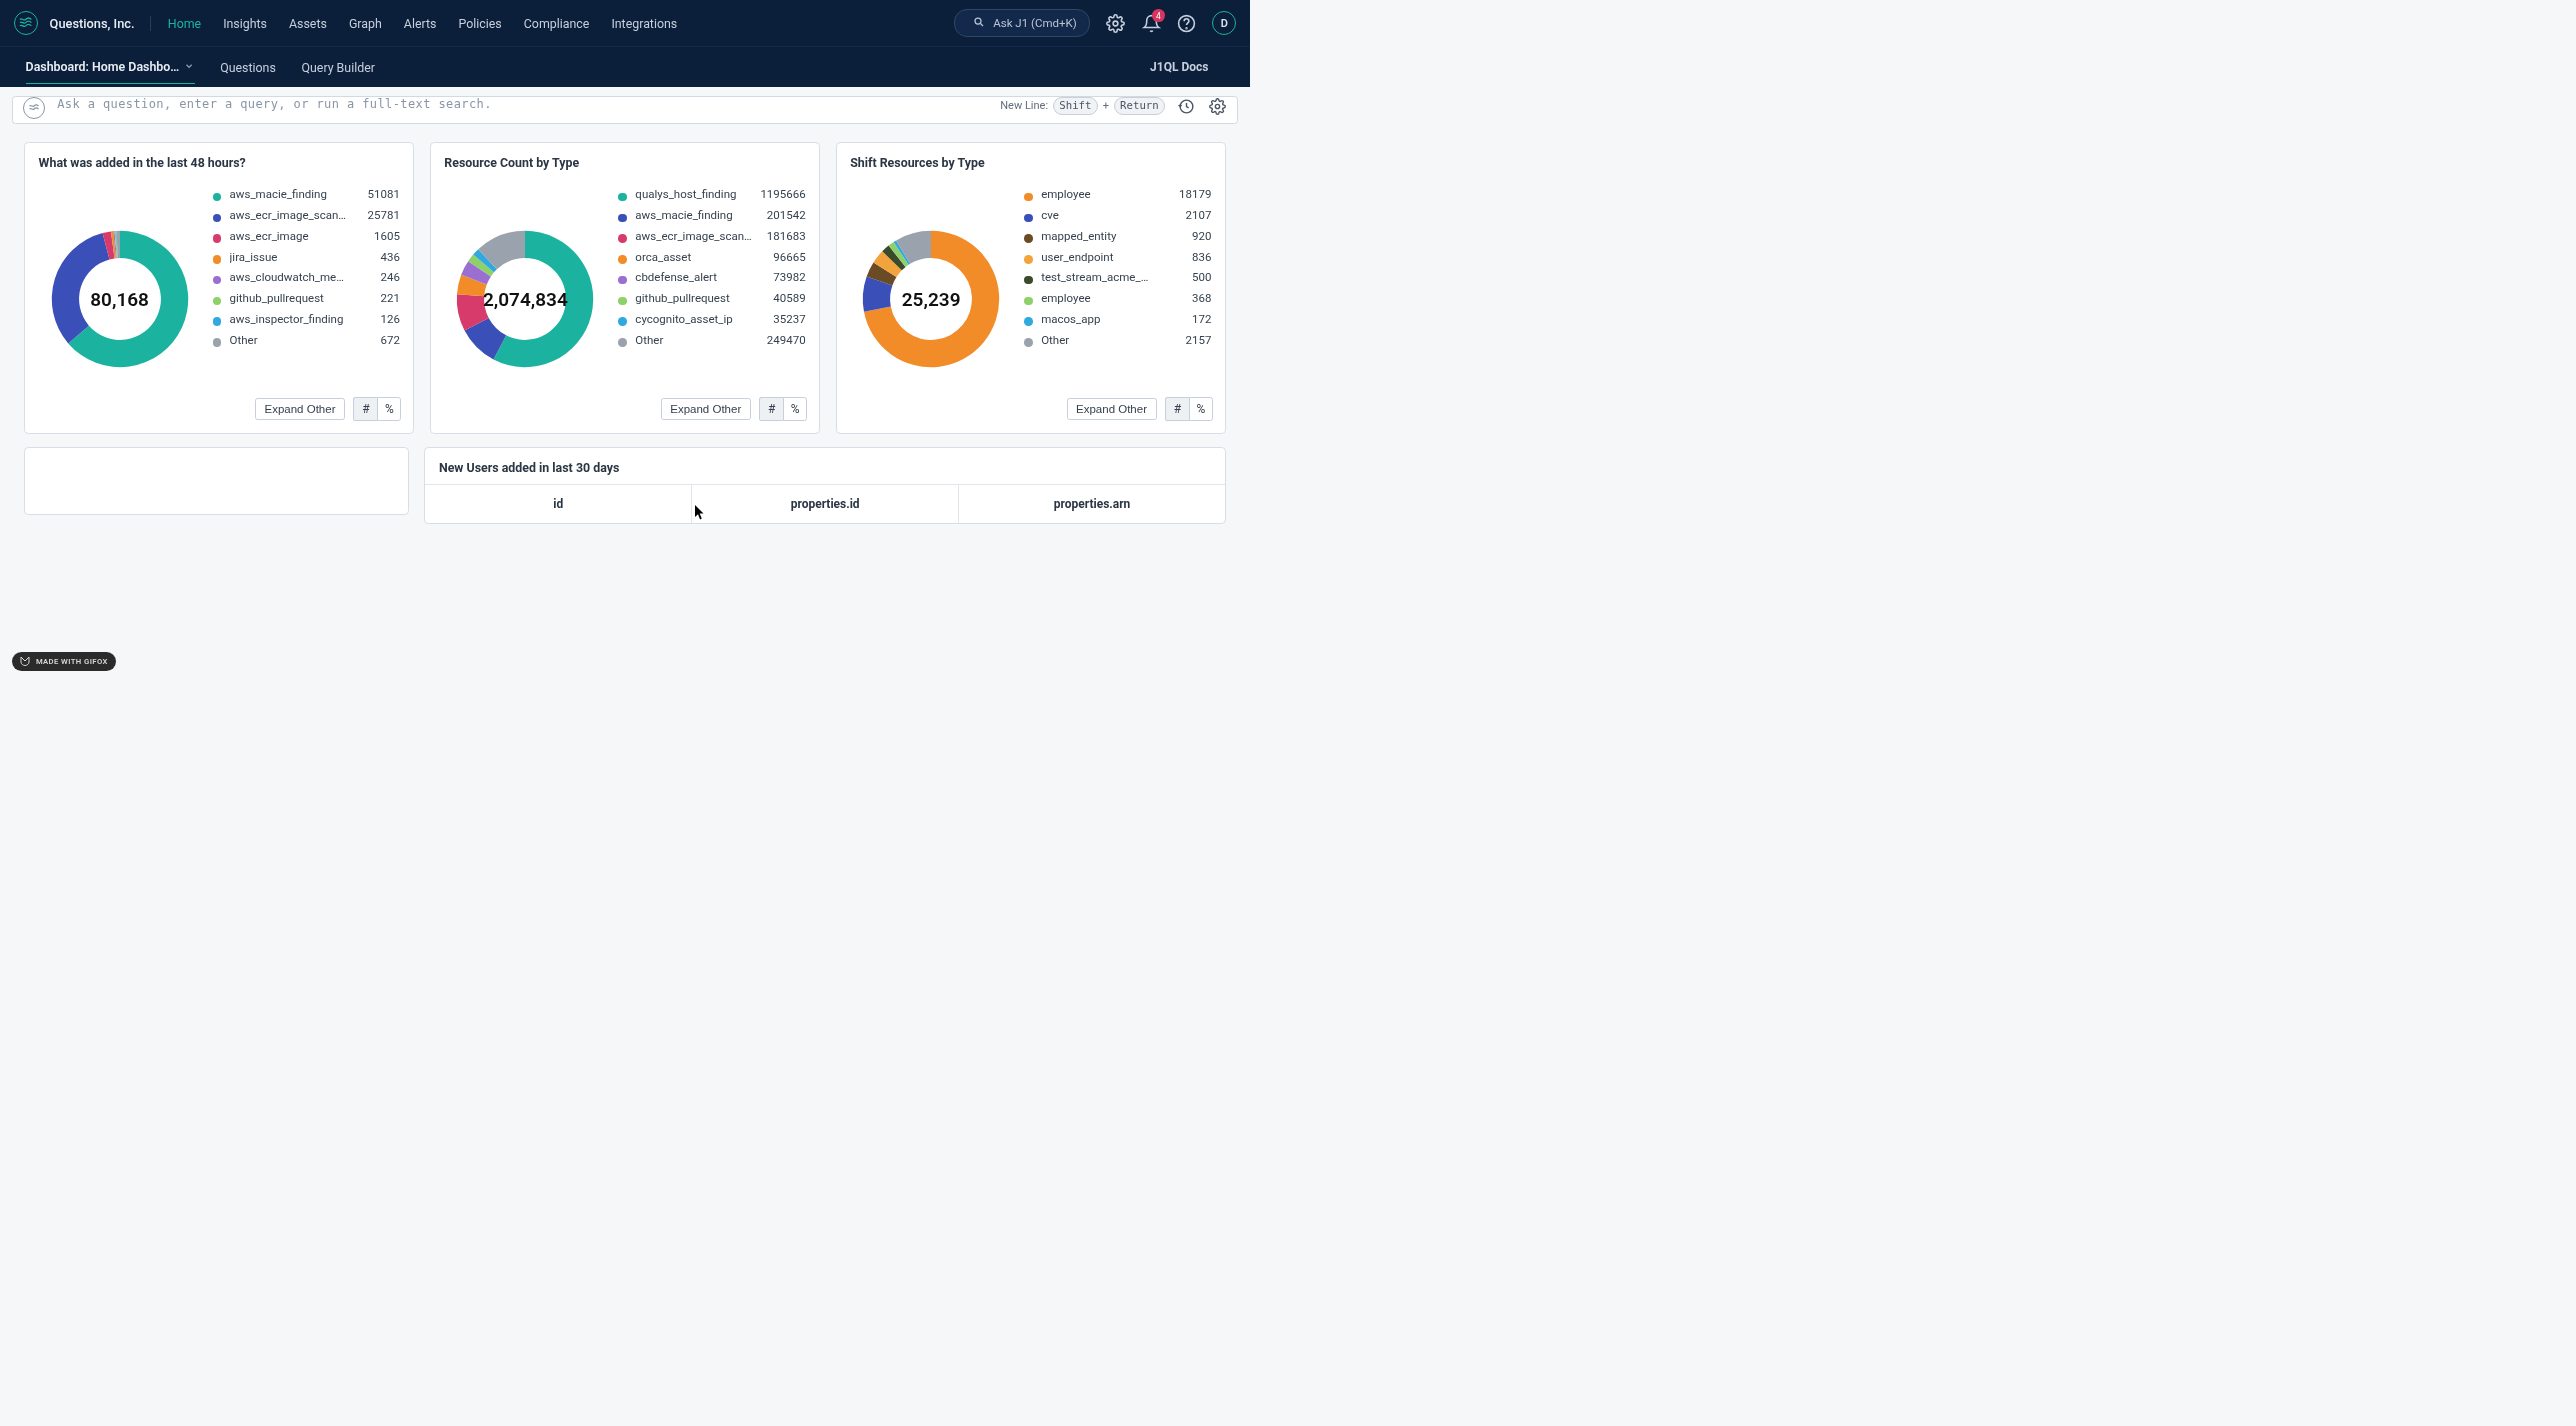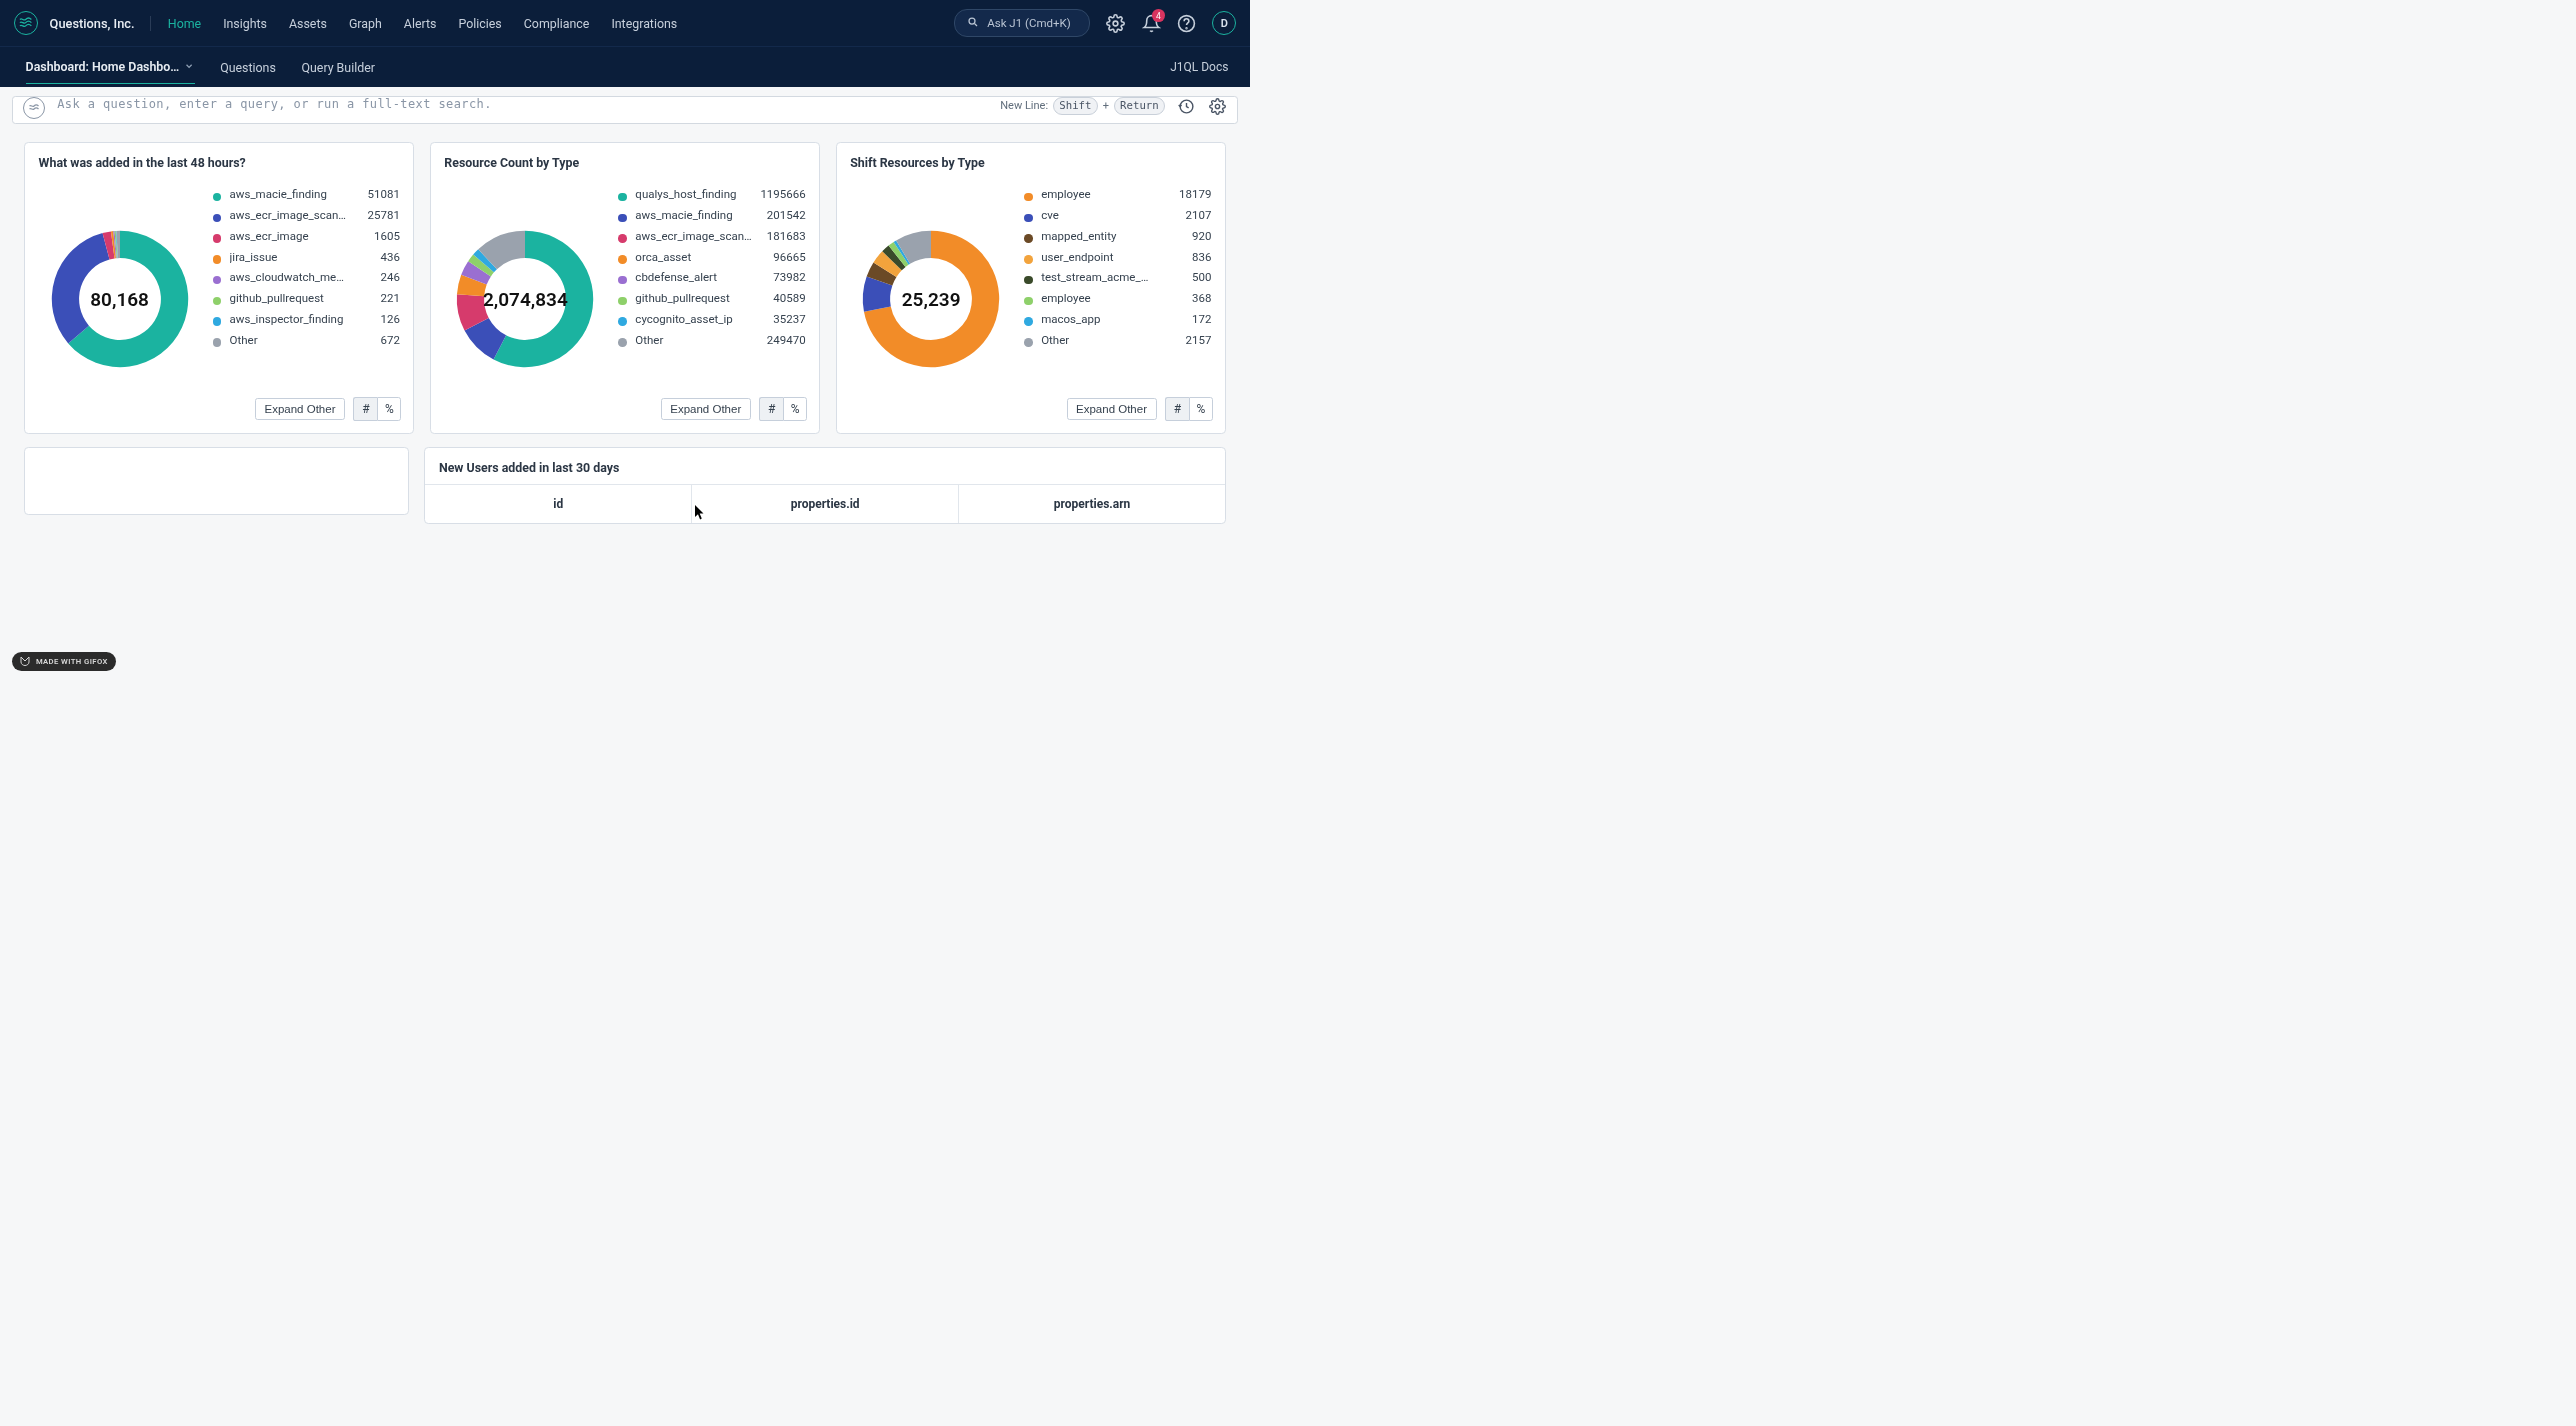--- a/index.html
+++ b/index.html
@@ -44,20 +44,21 @@
   .rightnav { display:flex; align-items:center; gap:15.3px;}
   .askbox {
     background:#13294b;
     border:0.9px solid #2f4767;
     border-radius:13px;
     padding:5.1px 12px;
     display:flex;align-items:center;gap:8.5px;
     color:#b9c4d3;
     font-size:11.5px;
     width:136px;
+    justify-content:flex-end;
   }
   .icon-btn { width:20.5px;height:20.5px;display:flex;align-items:center;justify-content:center;color:#c6cfdb;cursor:pointer;position:relative;}
   .badge {
     position:absolute;top:-3.4px;right:-3.4px;
     background:#d8345f;color:#fff;
     font-size:8.5px;border-radius:50%;
     width:12.8px;height:12.8px;display:flex;align-items:center;justify-content:center;
   }
   .avatar {
     width:24px;height:24px;border-radius:50%;
@@ -78,21 +79,21 @@
     font-size:12.4px;color:#c6cfdb;margin-right:25.6px;cursor:pointer;
     display:flex;align-items:center;gap:5.1px;
     padding-bottom:8.5px;padding-top:8.5px;
   }
   .subnav .tab.active {
     color:#e8edf3;
     border-bottom:1.7px solid #1bb3a0;
     font-weight:600;
   }
   .subnav .spacer{flex:1;}
-  .subnav .docs{font-size:12px;color:#c6cfdb;cursor:pointer;margin-right:8px;}
+  .subnav .docs{font-size:12px;color:#c6cfdb;cursor:pointer;margin-right:28px;font-weight:bold;}
   
   .searchbar-wrap { padding:8.5px 12px 6.8px 12px;}
   .searchbar {
     background:#fff;border:0.9px solid #d3d9e0;border-radius:3.4px;
     height:28px;display:flex;align-items:flex-start;padding:0 10.2px;gap:12px;
   }
   .search-icon-circle {
     width:22px;height:22px;border:1.7px solid #8a96a6;border-radius:50%;
     display:flex;align-items:center;justify-content:center;
   }

